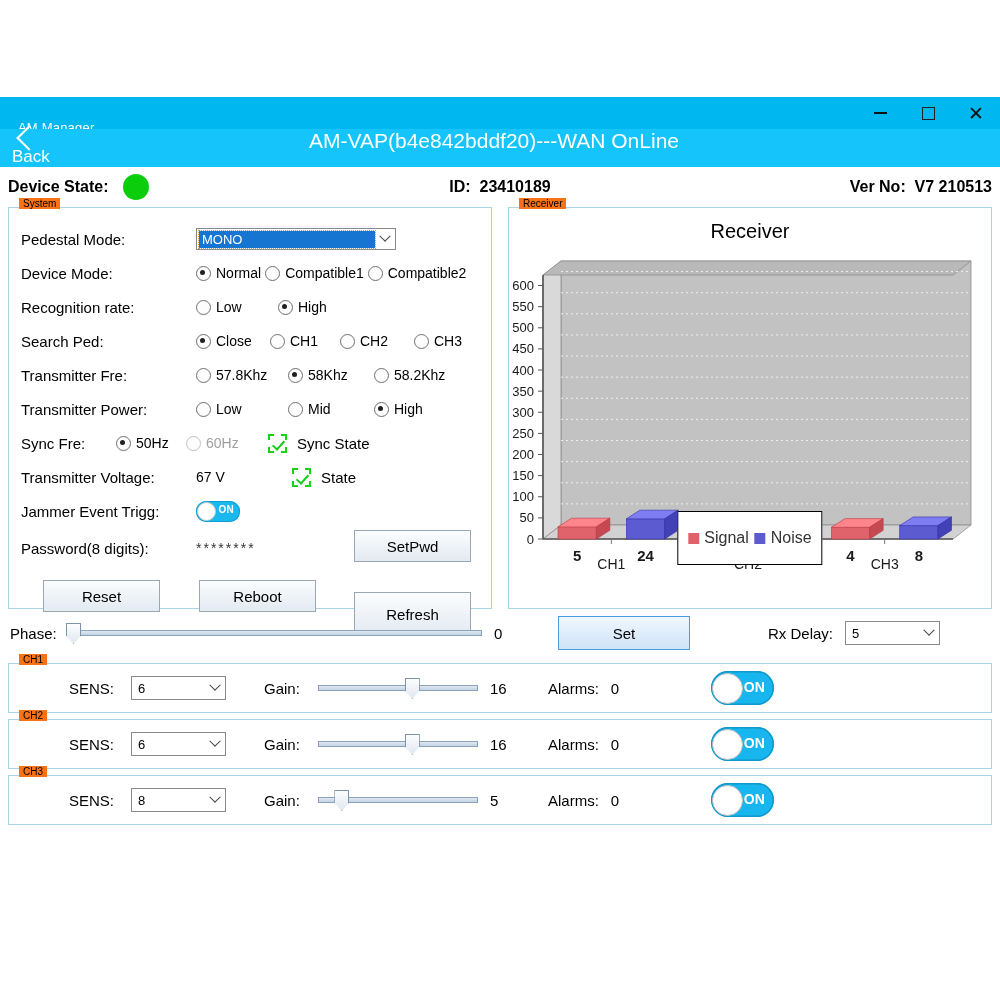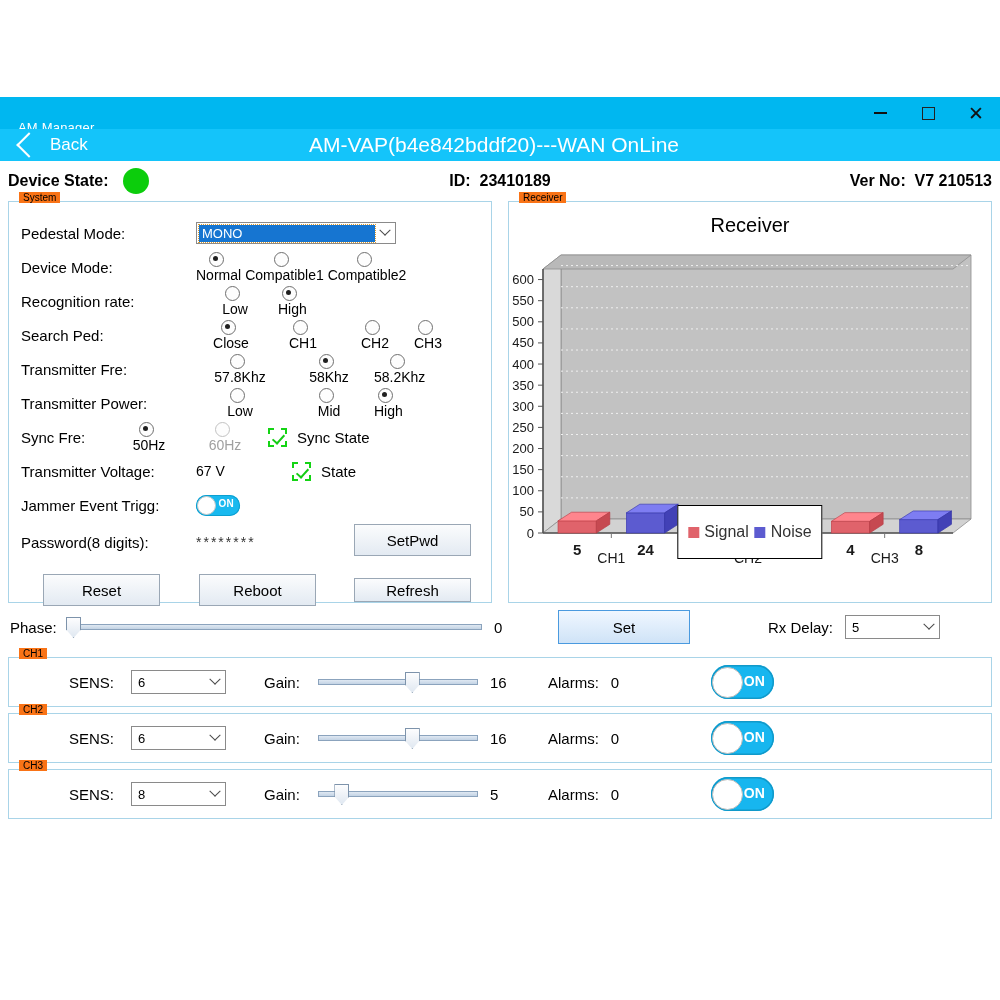--- a/index.html
+++ b/index.html
@@ -39,24 +39,25 @@
     display: flex; align-items: center; justify-content: center;
     color: #111; font-size: 15px; line-height: 1;
     cursor: default;
   }
   .winbtn .min-glyph { display:block; width:13px; height:1.5px; background:#111; }
   .winbtn .max-glyph { display:block; width:11px; height:11px; border:1.4px solid #222; }
   .winbtn .close-glyph { font-size: 19px; font-weight: 300; color:#111; }
 
   
   .backbar {
-    height: 32px;
+    height: 38px;
     background: #14c4fa;
-    display: flex; align-items: center;
+    display: flex; 
     position: relative;
+    flex-direction: column;
   }
   .back-chevron {
     margin-left: 20px;
     width: 16px; height: 16px;
     border-left: 2.2px solid #fff;
     border-bottom: 2.2px solid #fff;
     transform: rotate(45deg);
   }
   .back-label {
     color: #fff; font-size: 17px; margin-left: 12px;
@@ -117,21 +118,20 @@
     height: 34px;
   }
   .srow .lbl {
     font-size: 15px; color: #000;
     width: 175px; flex: none;
   }
   .radio-opt {
     display: flex; align-items: center;
     font-size: 14px; color: #000;
     margin-right: 4px;
-    flex-direction: column;
   }
   .radio-opt.dim { color: #a0a0a0; }
   .rb {
     width: 13px; height: 13px; border-radius: 50%;
     border: 1.3px solid #6f6f6f;
     background: #fdfdfd;
     margin-right: 5px;
     display: inline-block; position: relative;
     flex: none;
   }
@@ -461,21 +461,21 @@
 
         <div class="srow" style="height:40px;position:relative">
           <span class="lbl">Password(8 digits):</span>
           <span class="pwd-dots">********</span>
           <div class="btn" style="position:absolute;left:333px;top:2px;width:117px;height:32px">SetPwd</div>
         </div>
 
         <div style="position:relative;height:42px;margin-top:12px">
           <div class="btn" style="position:absolute;left:22px;top:0;width:117px;height:32px">Reset</div>
           <div class="btn" style="position:absolute;left:178px;top:0;width:117px;height:32px">Reboot</div>
-          <div class="btn" style="position:absolute;left:333px;top:4px;width:117px;height:24px">Refresh</div>
+          <div class="btn" style="position:absolute;left:333px;top:12px;width:117px;height:44px">Refresh</div>
         </div>
 
       </div>
     </div>
 
     <div class="group" id="receiver-group">
       <span class="legend">Receiver</span>
       <div class="chart-title">Receiver</div>
       <div class="chart-wrap">
         <svg id="chart-svg" width="482" height="330" viewBox="0 0 482 330">

